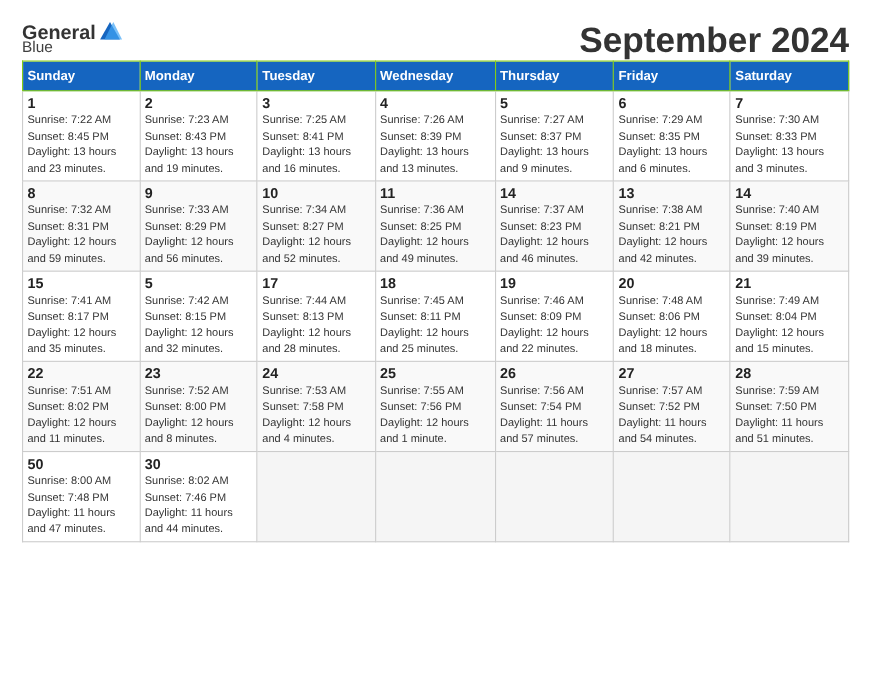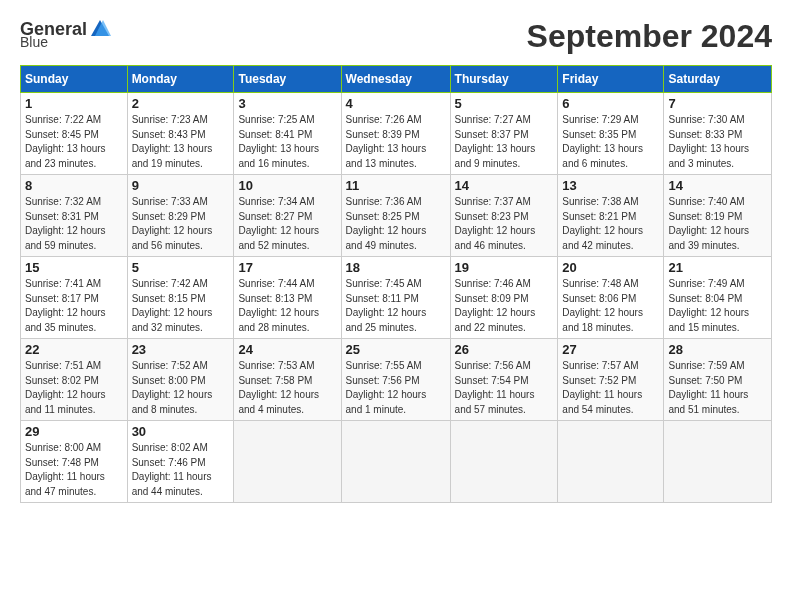--- a/index.html
+++ b/index.html
@@ -11,21 +11,20 @@
       overflow: hidden;
     }
     .page {
       width: 792px;
       padding: 18px 20px 10px 20px;
     }
     .header {
       display: flex;
       justify-content: space-between;
       align-items: flex-start;
-      margin-bottom: 10px;
     }
     .logo {
       display: flex;
       flex-direction: column;
       align-items: flex-start;
     }
     .logo-text {
       display: flex;
       align-items: center;
       gap: 0;
@@ -247,21 +246,21 @@
             <span class="day-num">27</span>
             <div class="day-info">Sunrise: 7:57 AM<br>Sunset: 7:52 PM<br>Daylight: 11 hours<br>and 54 minutes.</div>
           </td>
           <td>
             <span class="day-num">28</span>
             <div class="day-info">Sunrise: 7:59 AM<br>Sunset: 7:50 PM<br>Daylight: 11 hours<br>and 51 minutes.</div>
           </td>
         </tr>
         <tr>
           <td>
-            <span class="day-num">29</span>
+            <span class="day-num">50</span>
             <div class="day-info">Sunrise: 8:00 AM<br>Sunset: 7:48 PM<br>Daylight: 11 hours<br>and 47 minutes.</div>
           </td>
           <td>
             <span class="day-num">30</span>
             <div class="day-info">Sunrise: 8:02 AM<br>Sunset: 7:46 PM<br>Daylight: 11 hours<br>and 44 minutes.</div>
           </td>
           <td class="empty"></td>
           <td class="empty"></td>
           <td class="empty"></td>
           <td class="empty"></td>

